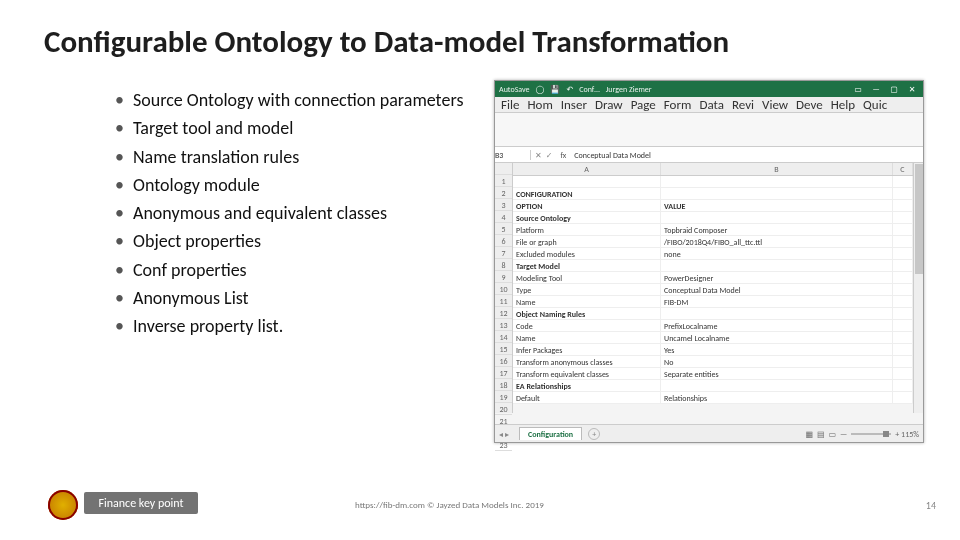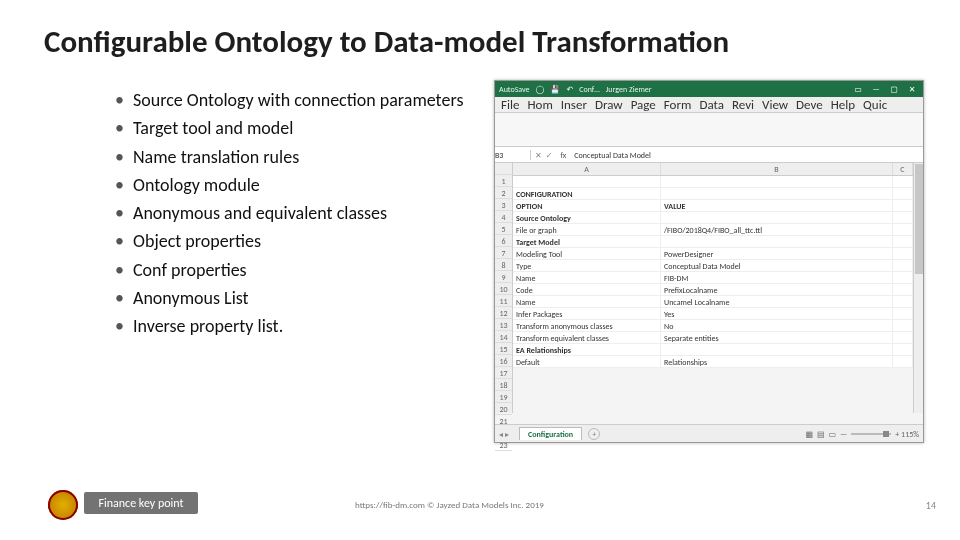--- a/index.html
+++ b/index.html
@@ -161,42 +161,57 @@
               <div class="ex-cell colA">OPTION</div>
               <div class="ex-cell colB">VALUE</div>
               <div class="ex-cell colC"></div>
             </div>
             <div class="ex-row bold">
               <div class="ex-cell colA">Source Ontology</div>
               <div class="ex-cell colB"></div>
               <div class="ex-cell colC"></div>
             </div>
             <div class="ex-row">
+              <div class="ex-cell colA">Platform</div>
+              <div class="ex-cell colB">Topbraid Composer</div>
+              <div class="ex-cell colC"></div>
+            </div>
+            <div class="ex-row">
               <div class="ex-cell colA">File or graph</div>
               <div class="ex-cell colB">/FIBO/2018Q4/FIBO_all_ttc.ttl</div>
               <div class="ex-cell colC"></div>
             </div>
+            <div class="ex-row">
+              <div class="ex-cell colA">Excluded modules</div>
+              <div class="ex-cell colB">none</div>
+              <div class="ex-cell colC"></div>
+            </div>
             <div class="ex-row bold">
               <div class="ex-cell colA">Target Model</div>
               <div class="ex-cell colB"></div>
               <div class="ex-cell colC"></div>
             </div>
             <div class="ex-row">
               <div class="ex-cell colA">Modeling Tool</div>
               <div class="ex-cell colB">PowerDesigner</div>
               <div class="ex-cell colC"></div>
             </div>
             <div class="ex-row">
               <div class="ex-cell colA">Type</div>
               <div class="ex-cell colB">Conceptual Data Model</div>
               <div class="ex-cell colC"></div>
             </div>
             <div class="ex-row">
               <div class="ex-cell colA">Name</div>
               <div class="ex-cell colB">FIB-DM</div>
+              <div class="ex-cell colC"></div>
+            </div>
+            <div class="ex-row bold">
+              <div class="ex-cell colA">Object Naming Rules</div>
+              <div class="ex-cell colB"></div>
               <div class="ex-cell colC"></div>
             </div>
             <div class="ex-row">
               <div class="ex-cell colA">Code</div>
               <div class="ex-cell colB">PrefixLocalname</div>
               <div class="ex-cell colC"></div>
             </div>
             <div class="ex-row">
               <div class="ex-cell colA">Name</div>
               <div class="ex-cell colB">Uncamel Localname</div>

